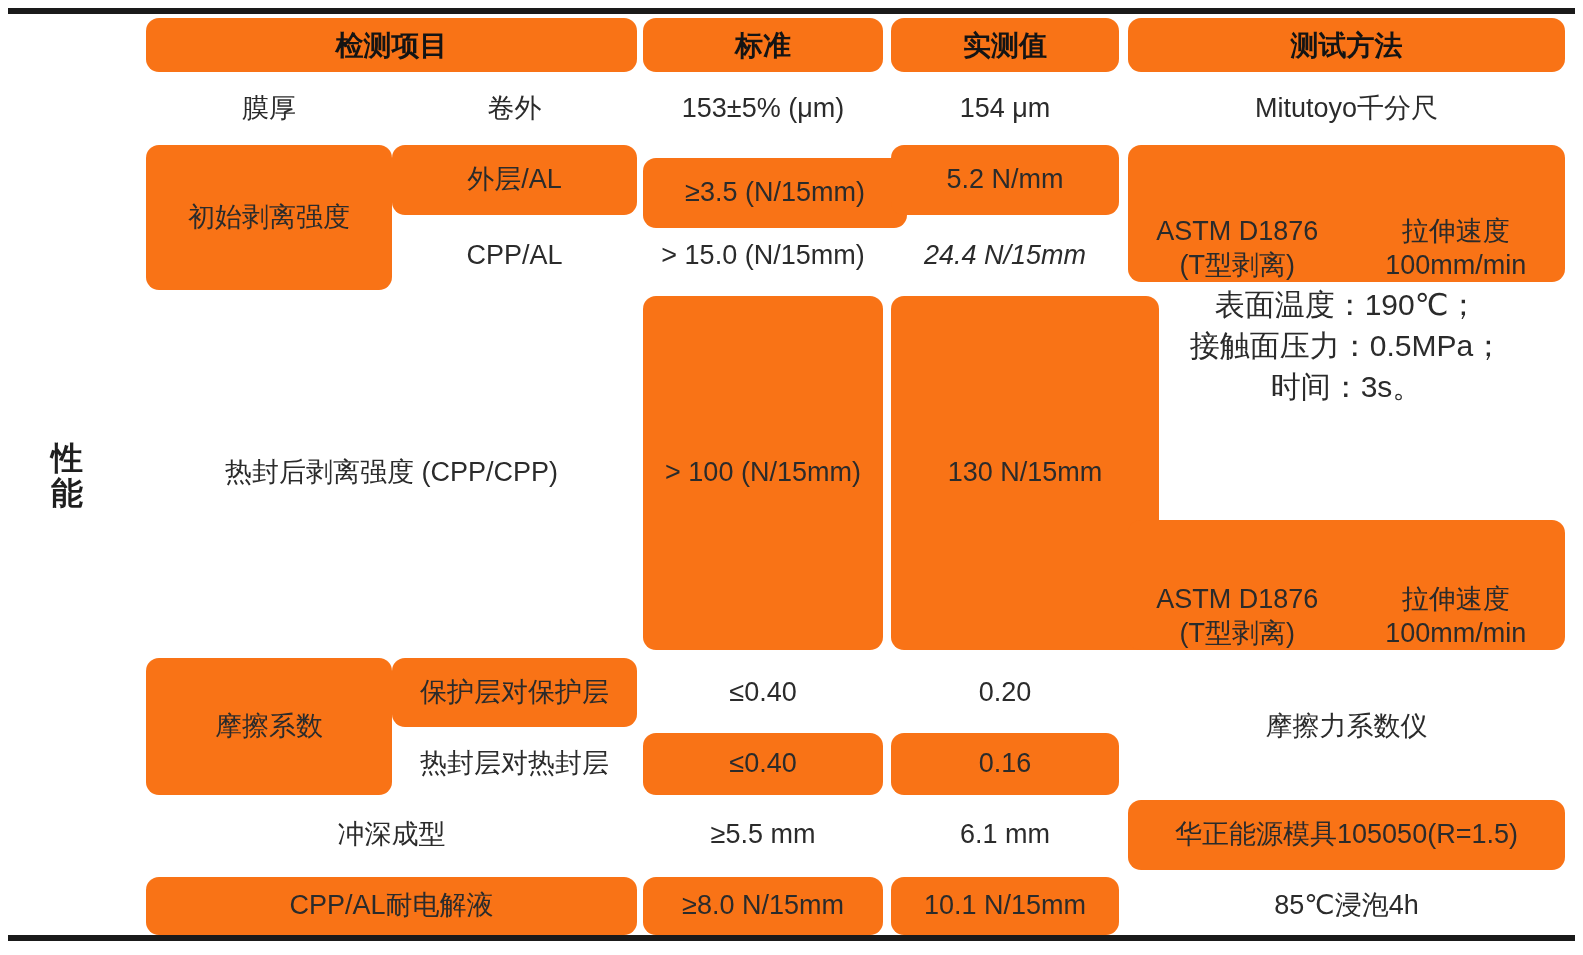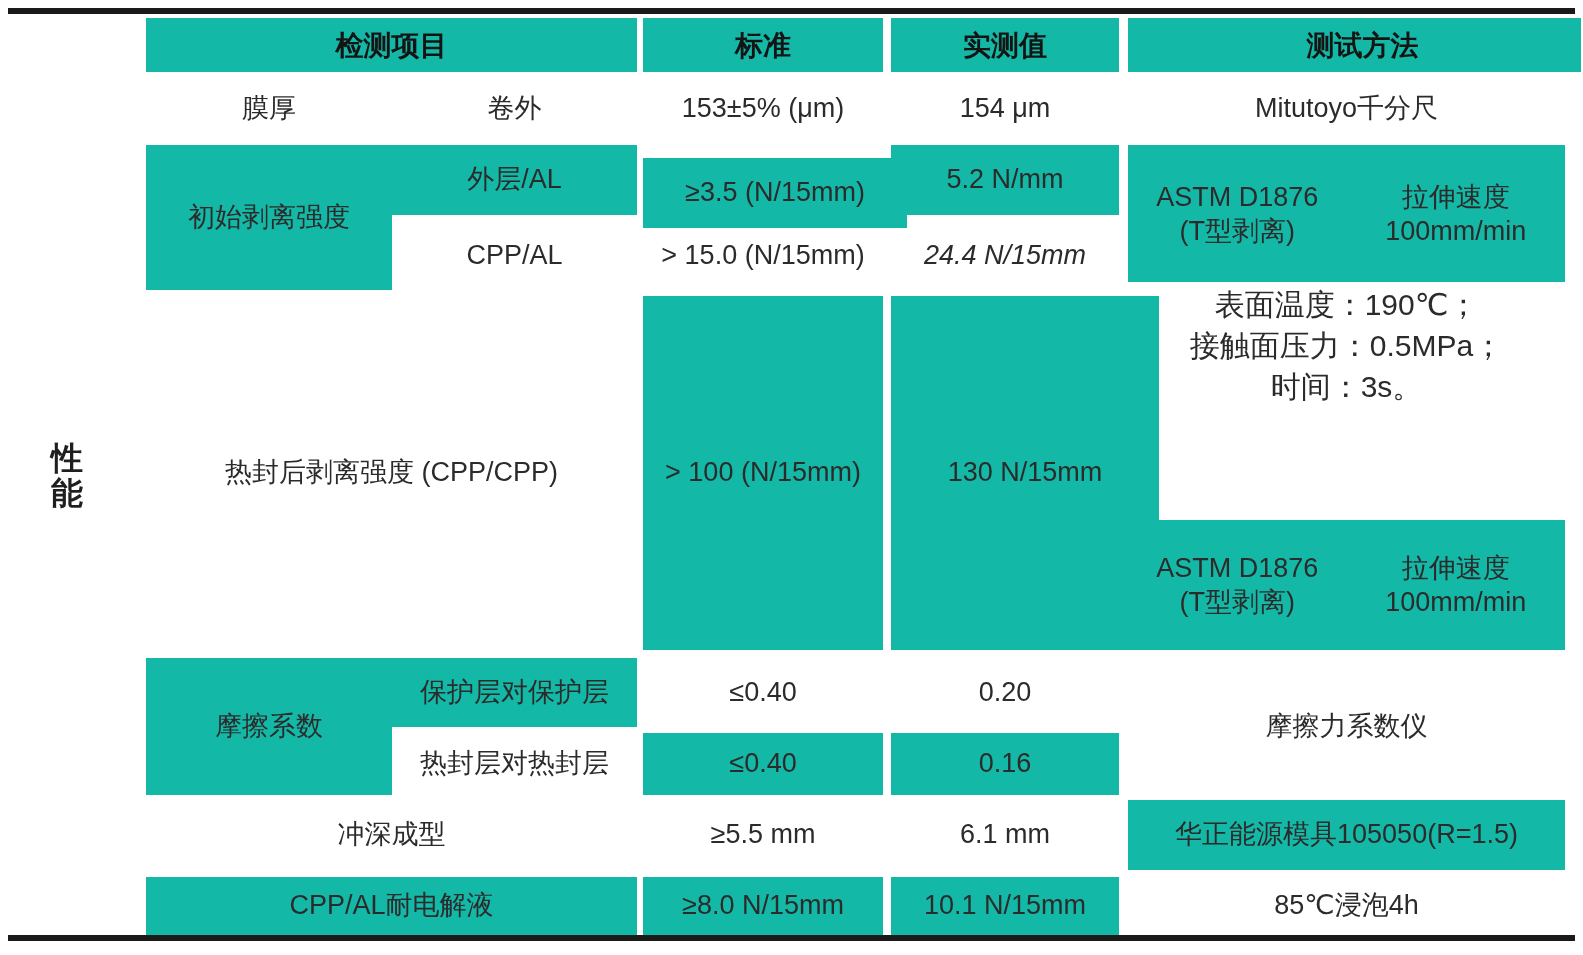--- a/index.html
+++ b/index.html
@@ -14,49 +14,49 @@
   .rule{position:absolute;left:8px;width:1567px;height:6px;background:#1a1a1a;}
   .cell{
     position:absolute;
     display:flex;align-items:center;justify-content:center;
     text-align:center;
     font-size:27px;
     line-height:1.25;
     color:#2b2b2b;
     white-space:nowrap;
   }
-  .gray{background:#14b8a6;}
+  .gray{background:#f97316;border-radius:13px;}
   .hdr{font-weight:bold;font-size:28px;color:#141414;}
   .side-label{
     position:absolute;left:44px;top:441px;width:46px;
     font-weight:bold;font-size:32px;line-height:35px;
     color:#1f1f1f;text-align:center;
     word-break:break-all;white-space:normal;
   }
-  .two-col{display:flex;flex-direction:row;align-items:center;}
+  .two-col{display:flex;flex-direction:row;align-items:flex-end;}
   .two-col > div{flex:1 1 0;text-align:center;}
   .stack{display:block;}
   .stack span{display:block;}
   .cond{display:flex;flex-direction:column;justify-content:flex-start;line-height:33px;font-size:30px;gap:8px;}
   .method-line{line-height:34px;}
 </style>
 </head>
 <body>
 
 <div id="canvas">
 
   <div class="rule" style="top:8px;"></div>
   <div class="rule" style="top:935px;"></div>
 
   <div class="side-label">性能</div>
 
   <div class="cell gray hdr" style="left:146px;top:18px;width:491px;height:54px;">检测项目</div>
   <div class="cell gray hdr" style="left:643px;top:18px;width:240px;height:54px;">标准</div>
   <div class="cell gray hdr" style="left:891px;top:18px;width:228px;height:54px;">实测值</div>
-  <div class="cell gray hdr" style="left:1128px;top:18px;width:437px;height:54px;padding-left:16px;">测试方法</div>
+  <div class="cell gray hdr" style="left:1128px;top:18px;width:437px;height:54px;">测试方法</div>
 
   <div class="cell" style="left:392px;top:72px;width:245px;height:73px;">卷外</div>
   <div class="cell" style="left:146px;top:72px;width:246px;height:73px;">膜厚</div>
   <div class="cell" style="left:643px;top:72px;width:240px;height:73px;">153±5% (μm)</div>
   <div class="cell" style="left:891px;top:72px;width:228px;height:73px;">154 μm</div>
   <div class="cell" style="left:1128px;top:72px;width:437px;height:73px;">Mitutoyo千分尺</div>
 
   <div class="cell gray" style="left:146px;top:145px;width:246px;height:145px;">初始剥离强度</div>
   <div class="cell gray" style="left:392px;top:145px;width:245px;height:70px;">外层/AL</div>
   <div class="cell gray" style="left:643px;top:158px;width:264px;height:70px;">≥3.5 (N/15mm)</div>

